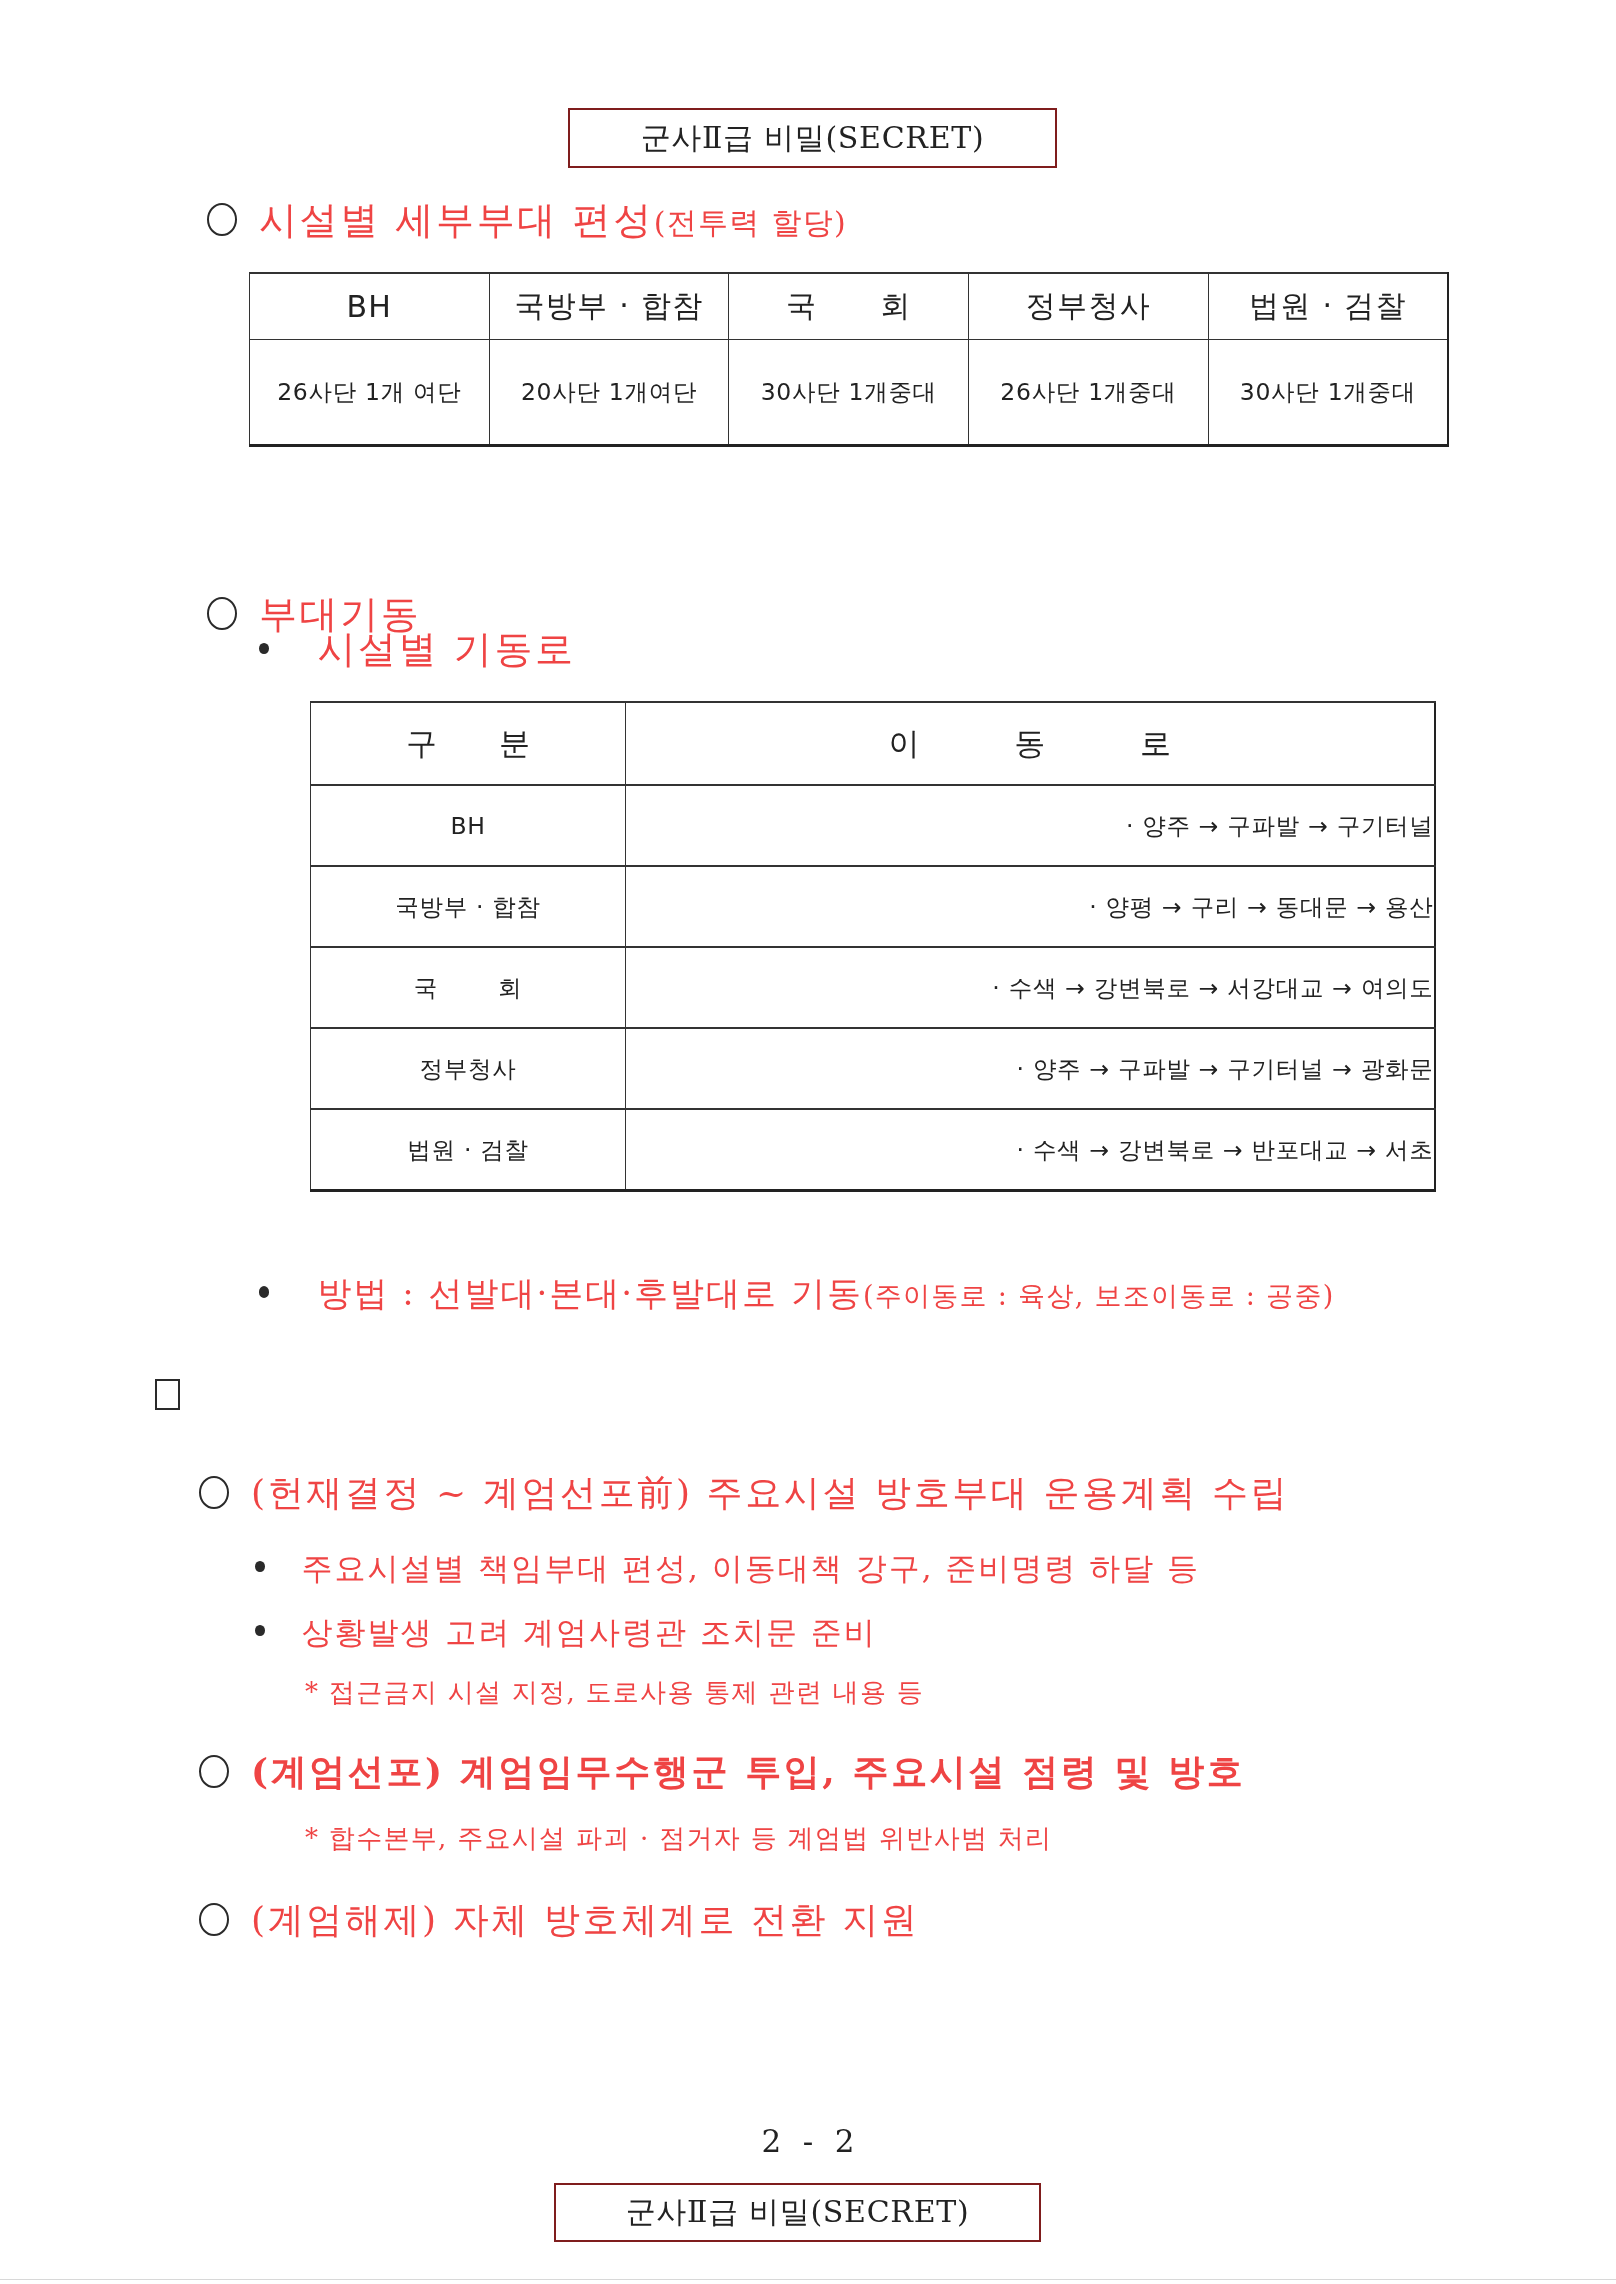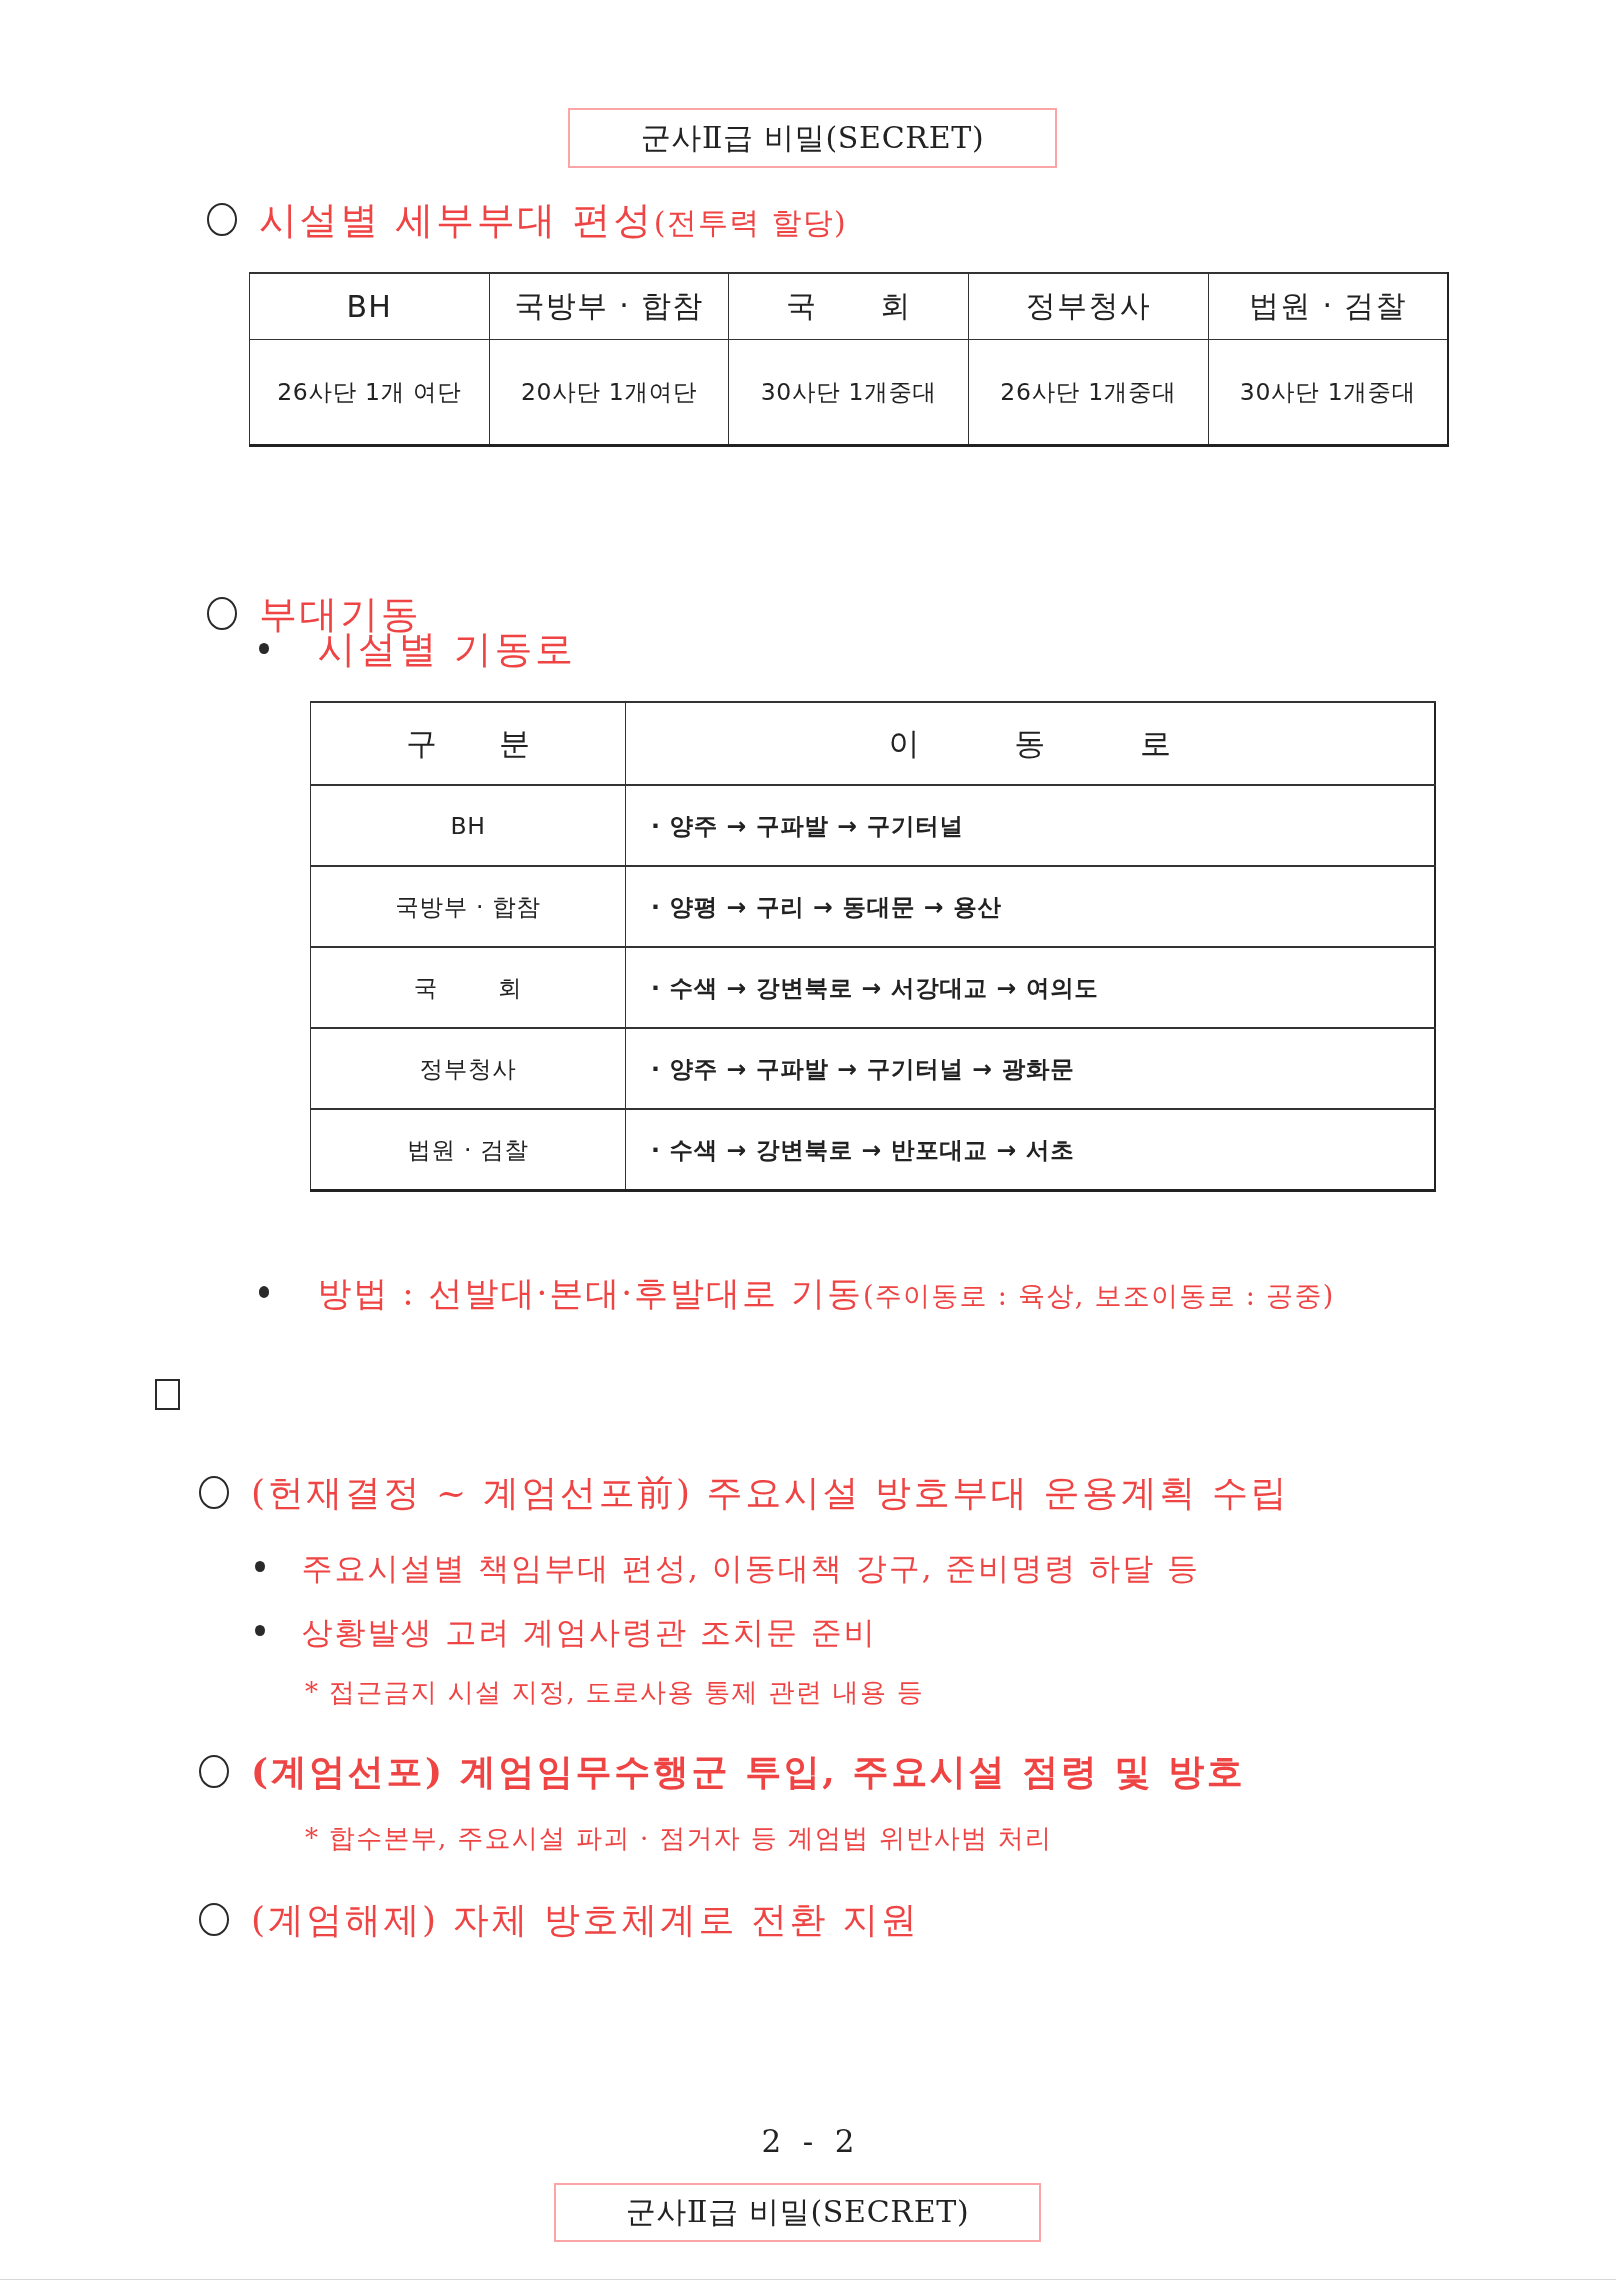--- a/index.html
+++ b/index.html
@@ -12,21 +12,21 @@
       height: 2284px;
       position: relative;
       overflow: hidden;
       color: #1a1a1a;
       font-family: "DejaVu Serif", "Liberation Serif", serif;
     }
 
     
     .class-box {
       position: absolute;
-      border: 2px solid #fca5a5;
+      border: 2px solid #7f1d1d;
       box-sizing: border-box;
       display: flex;
       align-items: center;
       justify-content: center;
       font-family: "DejaVu Serif", "Liberation Serif", serif;
       font-size: 30px;
       color: #222;
       letter-spacing: 0.7px;
     }
     .top-class { left: 568px; top: 108px; width: 489px; height: 60px; }
@@ -117,21 +117,21 @@
       border-left: 1.3px solid #333;
       border-right: 1.3px solid #333;
       border-top: 2px solid #333;
       border-bottom: 2px solid #333;
       vertical-align: middle;
       padding: 0;
     }
     .t2 tr.head td { height: 81px; font-size: 31px; text-align: center; }
     .t2 tr.row td { height: 79px; font-size: 23.5px; }
     .t2 td.label { text-align: center; letter-spacing: 0.7px; }
-    .t2 td.route { text-align: left; padding-left: 25px; letter-spacing: 0.7px; font-weight: bold; }
+    .t2 td.route { text-align: right; padding-left: 25px; letter-spacing: 0.7px; }
     .spaced-3 { word-spacing: 52px; }
     .spaced-5 { word-spacing: 85px; }
 
     .page-num {
       position: absolute;
       left: 0; width: 1616px;
       top: 2123px;
       text-align: center;
       font-family: "DejaVu Serif", "Liberation Serif", serif;
       font-size: 31px;

